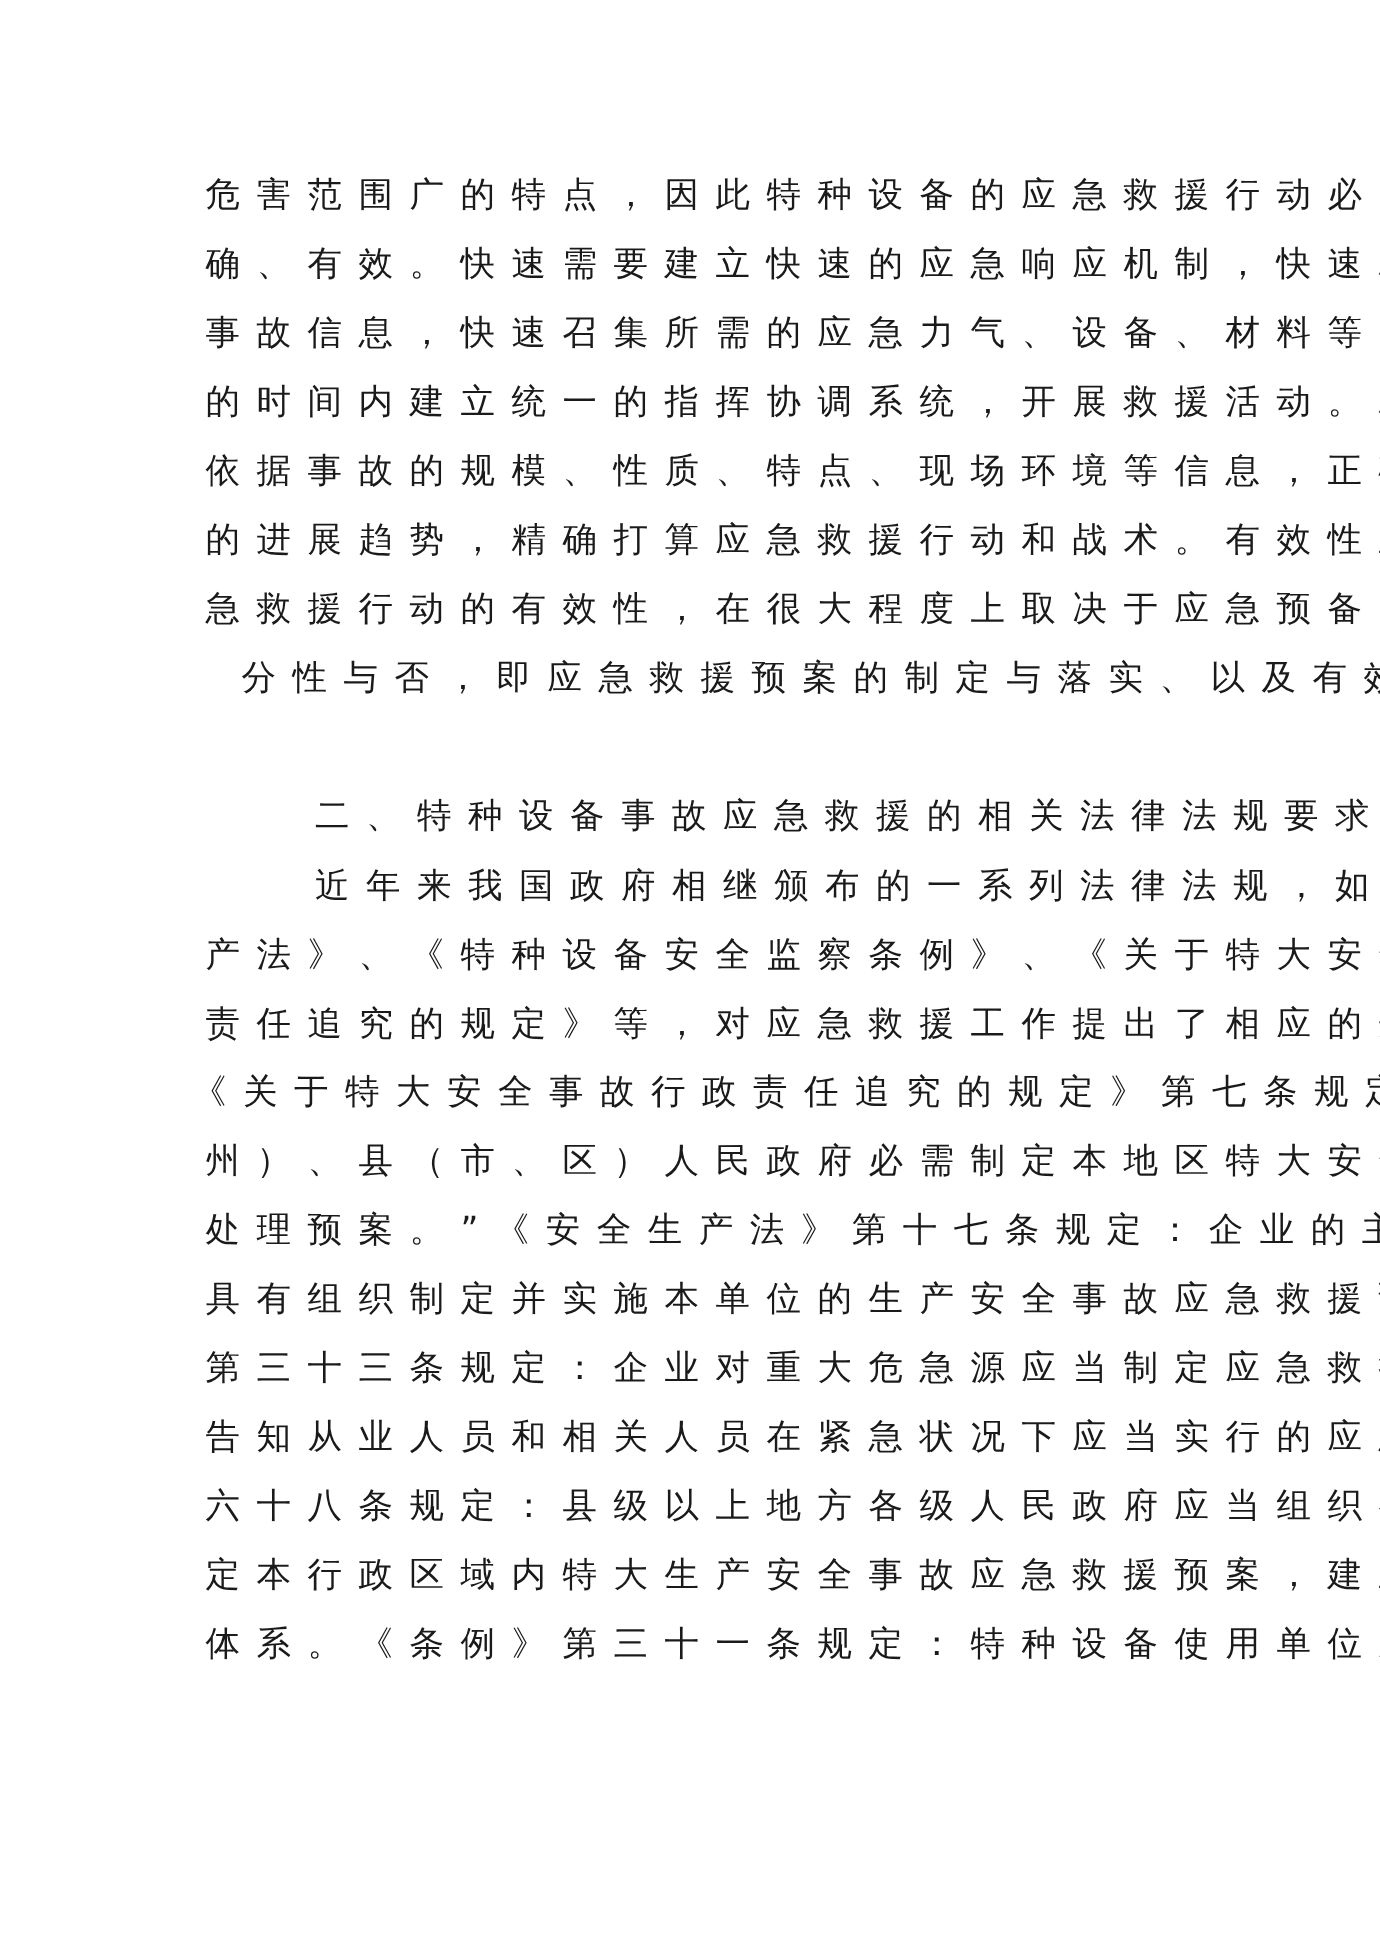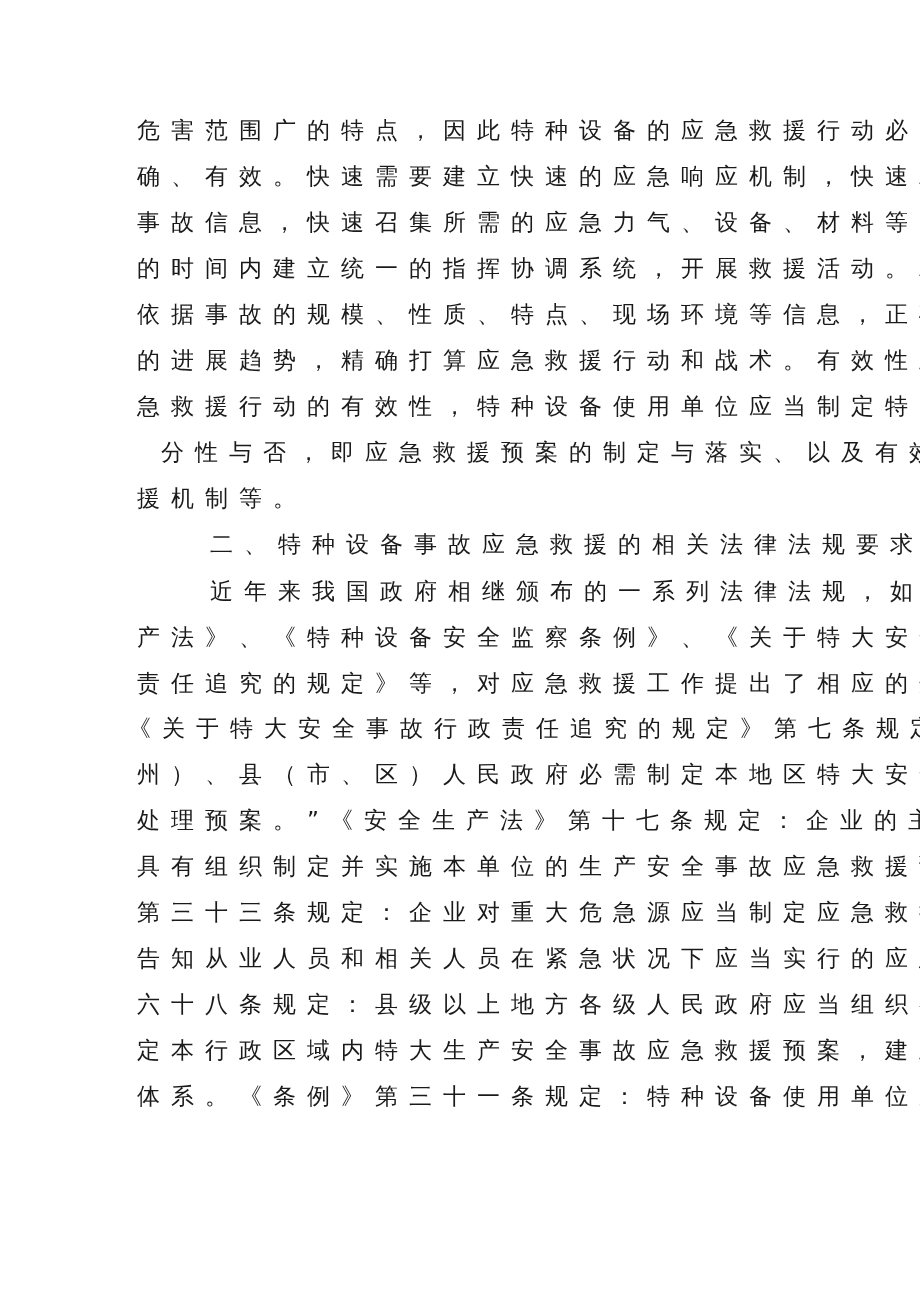--- a/index.html
+++ b/index.html
@@ -40,23 +40,22 @@
 </head>
 <body>
 
 <div class="page">
   <div class="line" style="top:107px">危害范围广的特点，因此特种设备的应急救援行动必需快速、精</div>
   <div class="line" style="top:153px">确、有效。快速需要建立快速的应急响应机制，快速精确地传递</div>
   <div class="line" style="top:199px">事故信息，快速召集所需的应急力气、设备、材料等资源在最短</div>
   <div class="line" style="top:245px">的时间内建立统一的指挥协调系统，开展救援活动。精确性是指</div>
   <div class="line" style="top:291px">依据事故的规模、性质、特点、现场环境等信息，正确猜测事故</div>
   <div class="line" style="top:337px">的进展趋势，精确打算应急救援行动和战术。有效性主要是指应</div>
-  <div class="line" style="top:383px">急救援行动的有效性，特种设备使用单位应当制定特</div>
+  <div class="line" style="top:383px">急救援行动的有效性，在很大程度上取决于应急预备</div>
   <div class="line indent-small" style="top:429px">分性与否，即应急救援预案的制定与落实、以及有效的外部增</div>
-  <div class="line" style="top:475px">援机制等。</div>
   <div class="line indent-two" style="top:521px">二、特种设备事故应急救援的相关法律法规要求</div>
   <div class="line indent-two" style="top:568px">近年来我国政府相继颁布的一系列法律法规，如《安全生</div>
   <div class="line" style="top:614px">产法》、《特种设备安全监察条例》、《关于特大安全事故行政</div>
   <div class="line" style="top:660px">责任追究的规定》等，对应急救援工作提出了相应的规定和要求。</div>
   <div class="line quote-start" style="top:705px">《关于特大安全事故行政责任追究的规定》第七条规定：“市（地、</div>
   <div class="line" style="top:751px">州）、县（市、区）人民政府必需制定本地区特大安全事故应急</div>
   <div class="line" style="top:797px">处理预案。”《安全生产法》第十七条规定：企业的主要负责人</div>
   <div class="line" style="top:843px">具有组织制定并实施本单位的生产安全事故应急救援预案的职责。</div>
   <div class="line" style="top:889px">第三十三条规定：企业对重大危急源应当制定应急救援预案，并</div>
   <div class="line" style="top:935px">告知从业人员和相关人员在紧急状况下应当实行的应急措施。第</div>

